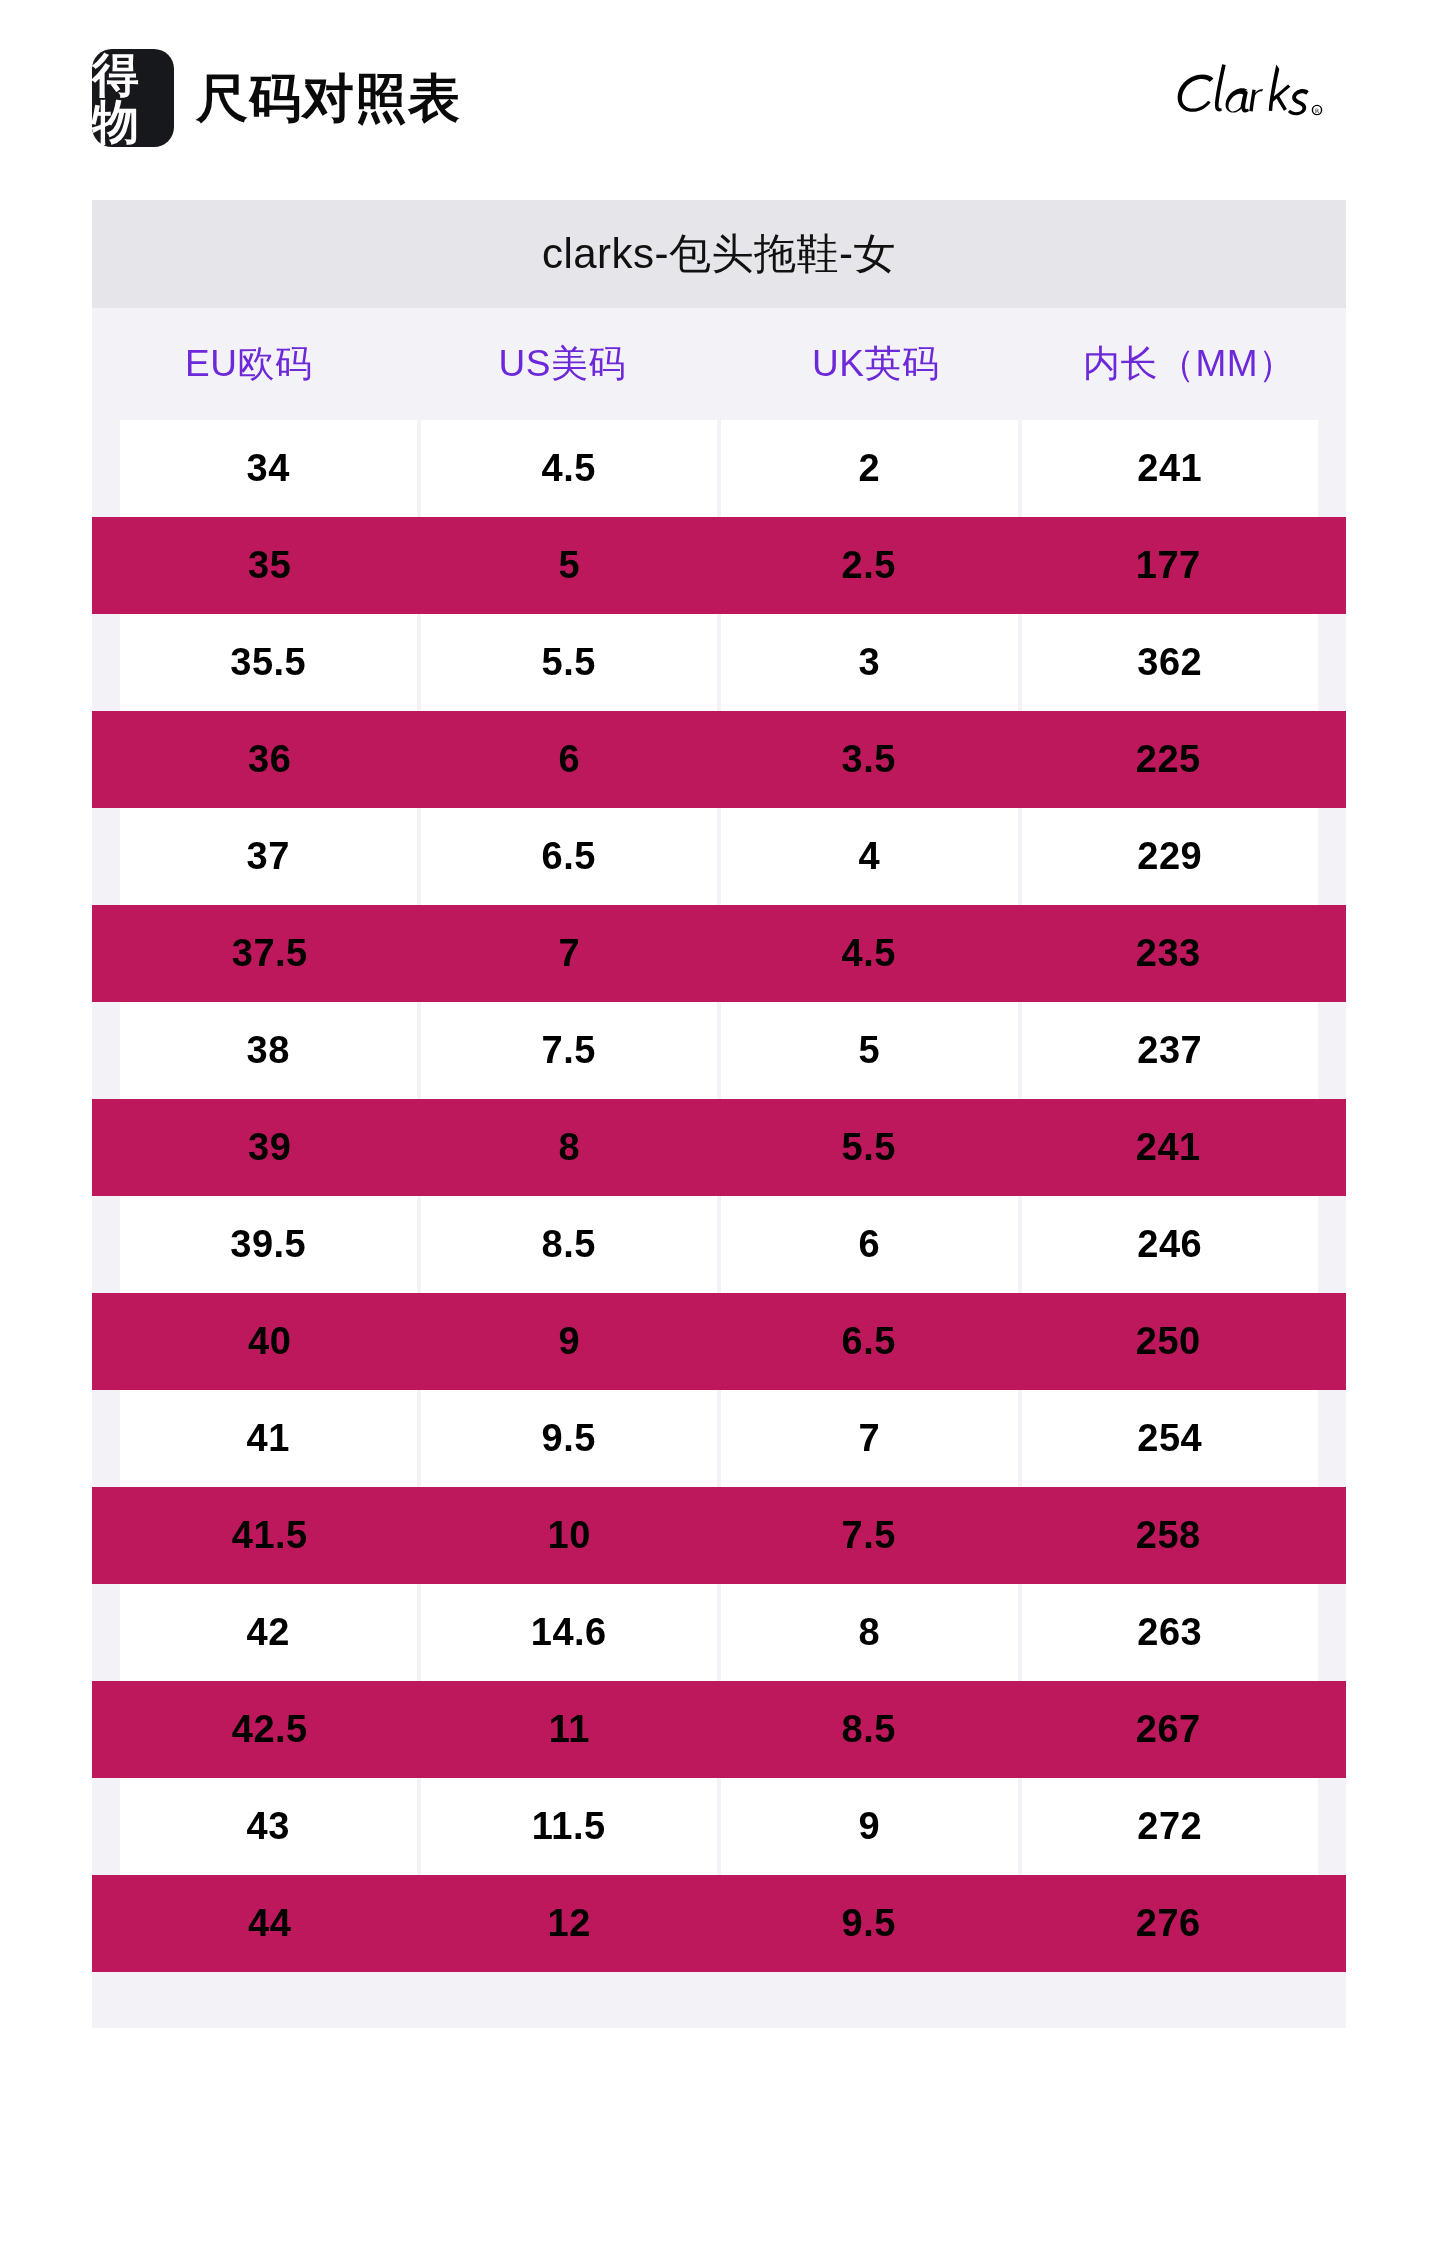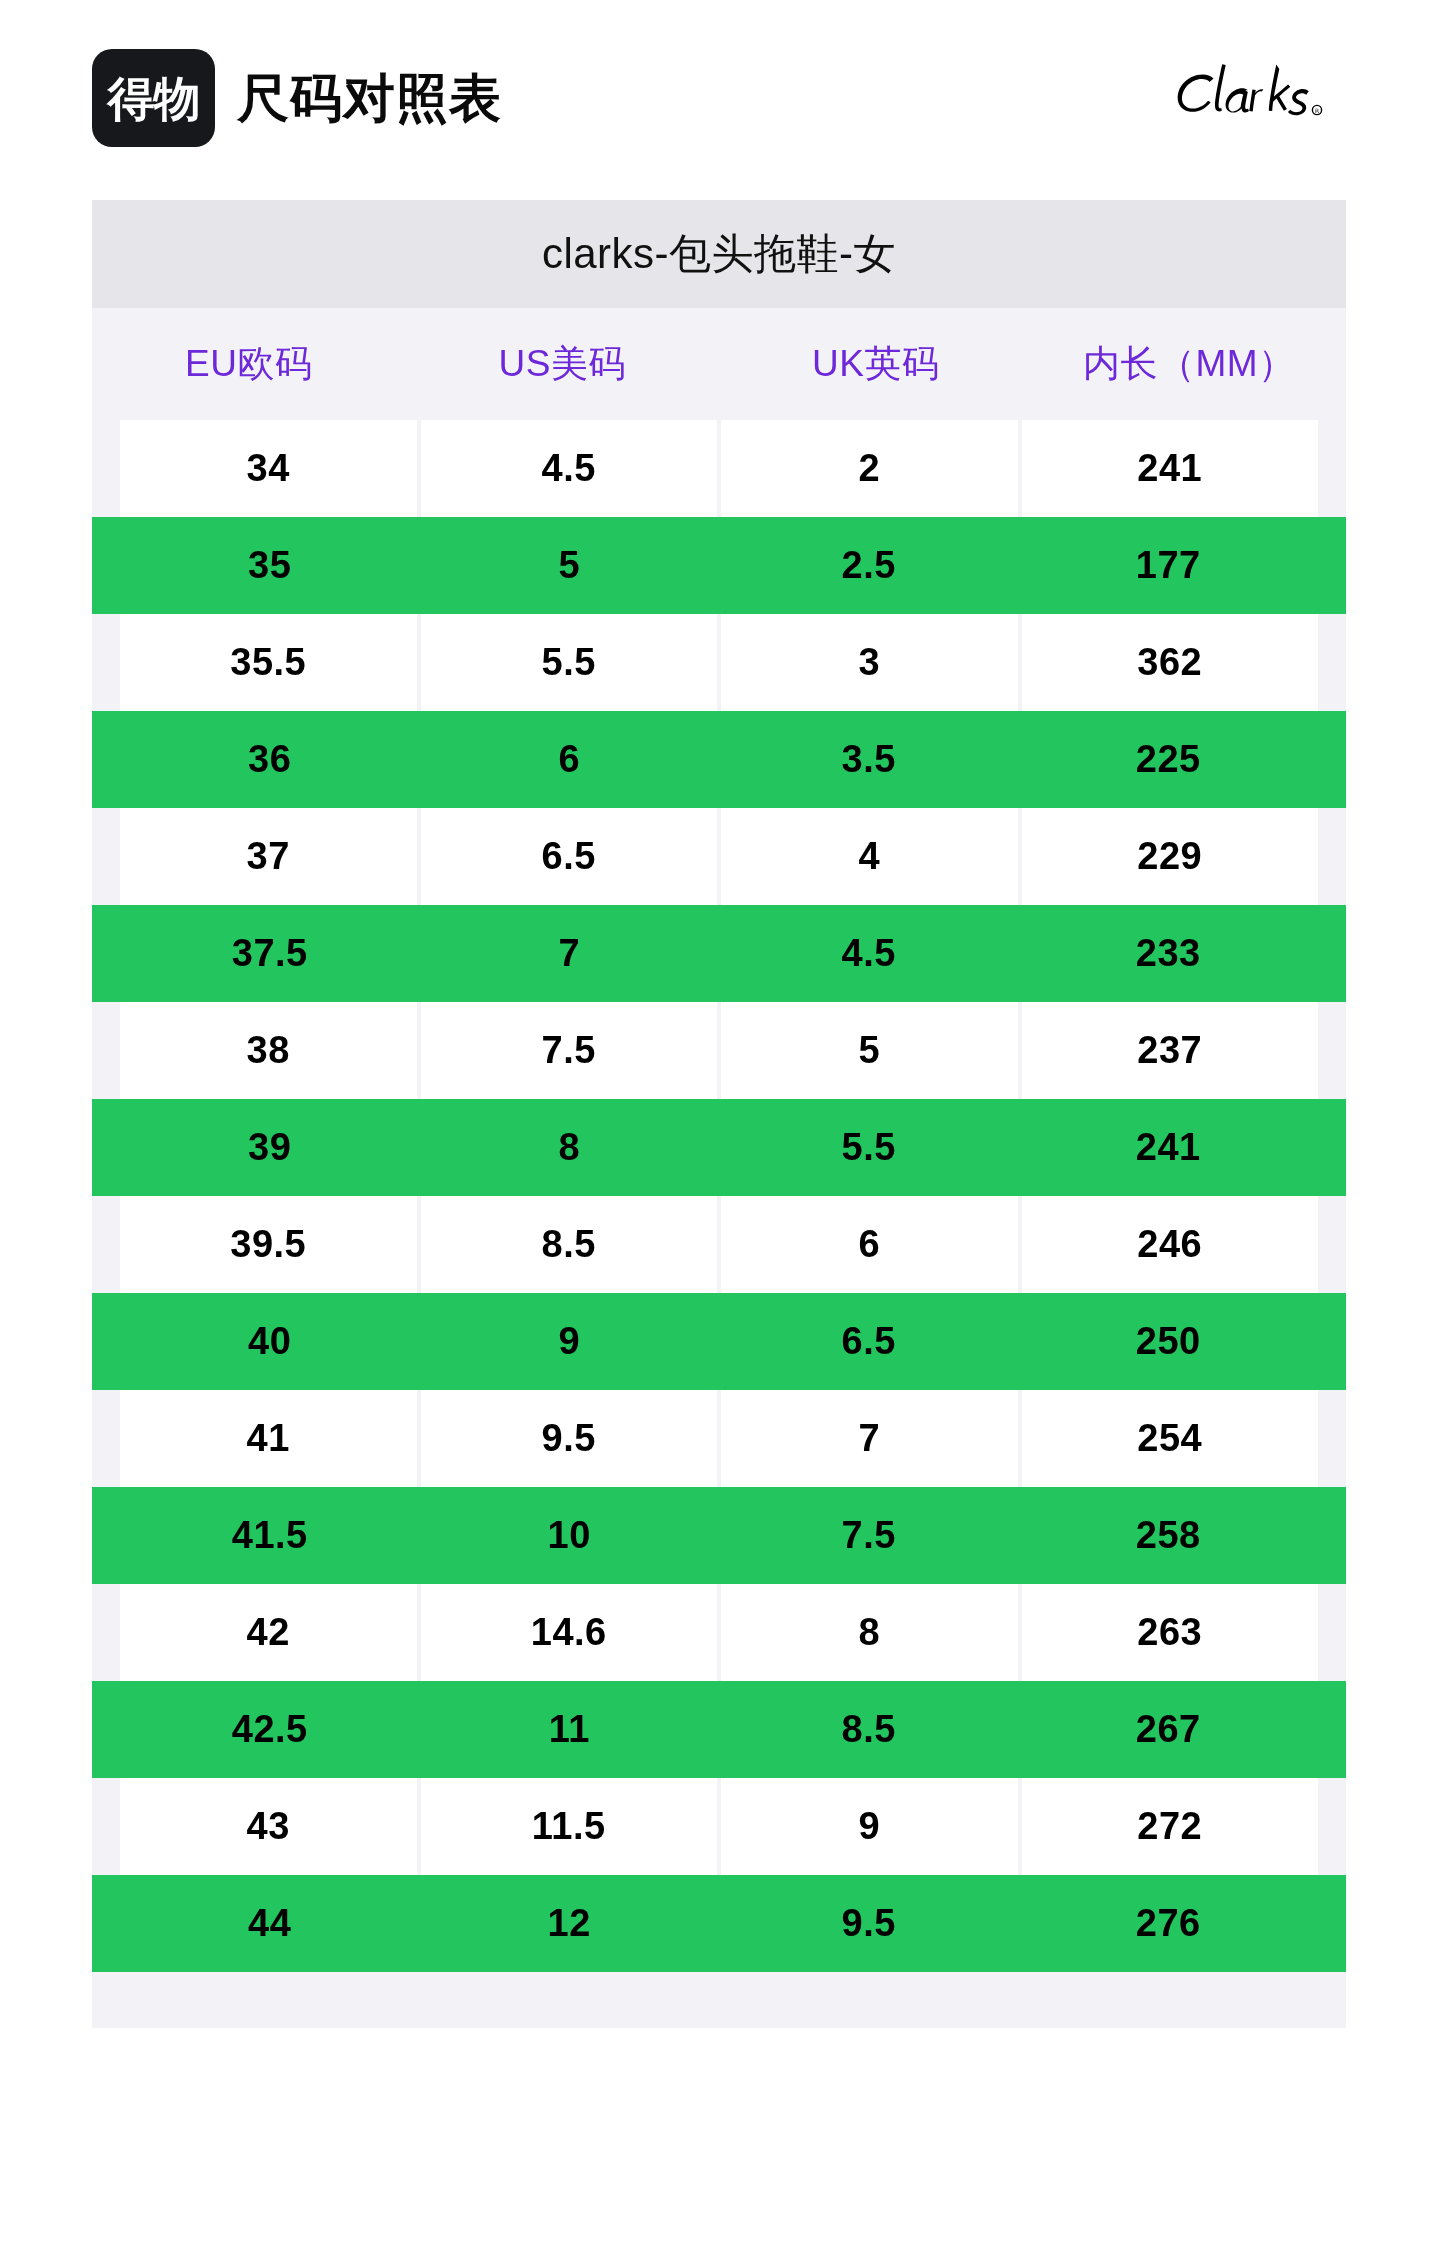--- a/index.html
+++ b/index.html
@@ -31,21 +31,21 @@
     padding: 0 92px 0 92px;
   }
 
   .brand-block {
     display: flex;
     align-items: center;
     gap: 22px;
   }
 
   .dewu-logo {
-    width: 123px;
+    width: 82px;
     height: 98px;
     background: #16181c;
     border-radius: 20px;
     display: flex;
     align-items: center;
     justify-content: center;
     flex: 0 0 auto;
   }
 
   .dewu-logo-text {
@@ -128,21 +128,21 @@
   .data-rows { width: 100%; }
 
   .data-row {
     display: flex;
     width: 100%;
     height: 97px;
     background: #f3f3f7;
     padding: 0 28px;
   }
 
-  .data-row.light { background: #22c55e; }
+  .data-row.light { background: #be185d; }
 
   .data-cell {
     flex: 1 1 0;
     display: flex;
     align-items: center;
     justify-content: center;
     font-size: 38px;
     font-weight: 700;
     color: #000000;
     letter-spacing: 0.5px;

